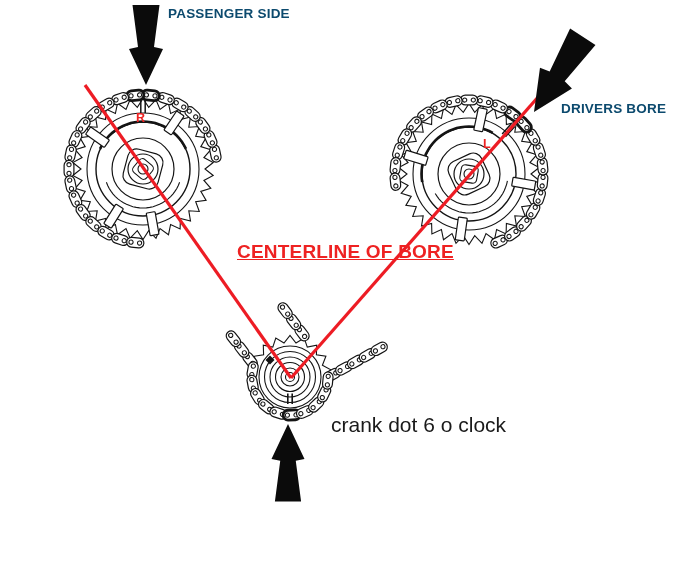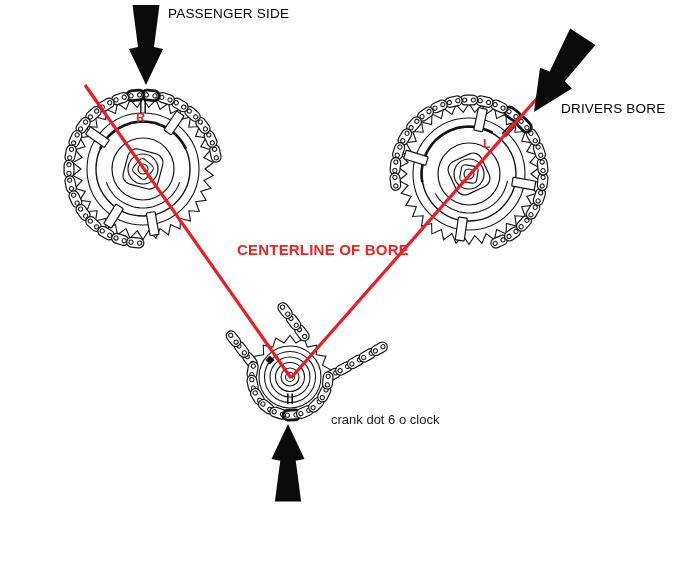--- a/index.html
+++ b/index.html
@@ -2,23 +2,23 @@
 <html><head>
 <meta charset="utf-8">
 <style>
   html,body{margin:0;padding:0;background:#ffffff;}
   .stage{
     position:relative;width:694px;height:565px;background:#ffffff;
     font-family:"Liberation Sans", sans-serif;overflow:hidden;
   }
   .stage svg{position:absolute;left:0;top:0;}
   .lbl{position:absolute;white-space:nowrap;line-height:1.1;}
-  .lbl-black{font-size:13.5px;font-weight:400;color:#000000;letter-spacing:.2px;}
-  .lbl-red{font-size:15px;font-weight:600;color:var(--label-red,#ee2222);letter-spacing:.2px;}
-  .lbl-note{font-size:13px;font-weight:400;color:#1a1a1a;}
+  .lbl-black{font-size:13.5px;font-weight:700;color:#0c4a6e;letter-spacing:.2px;}
+  .lbl-red{font-size:19px;font-weight:600;color:var(--label-red,#ee2222);letter-spacing:.2px;text-decoration:underline;}
+  .lbl-note{font-size:21px;font-weight:400;color:#1a1a1a;}
   .lbl-mark{font-size:12.5px;font-weight:700;color:var(--label-red,#ee2222);}
 </style>
 </head>
 <body>
 
 <div class="stage" id="stage" style="--label-red: #EE2222;">
   <svg id="diagram-svg" width="694" height="565" viewBox="0 0 694 565">
       <g>
         <polygon points="205.0,169.0 213.2,162.5 203.9,157.6 210.8,149.7 200.8,146.6 206.1,137.6 195.7,136.4 199.3,126.5 188.8,127.2 190.5,116.9 180.4,119.5 180.1,109.1 170.6,113.5 168.5,103.3 160.0,109.4 156.0,99.7 148.7,107.3 143.0,98.5 137.3,107.3 130.0,99.7 126.0,109.4 117.5,103.3 115.4,113.5 105.9,109.1 105.6,119.5 95.5,116.9 97.2,127.2 86.7,126.5 90.3,136.4 79.9,137.6 85.2,146.6 75.2,149.7 82.1,157.6 72.8,162.5 81.0,169.0 72.8,175.5 82.1,180.4 75.2,188.3 85.2,191.4 79.9,200.4 90.3,201.6 86.7,211.5 97.2,210.8 95.5,221.1 105.6,218.5 105.9,228.9 115.4,224.5 117.5,234.7 126.0,228.6 130.0,238.3 137.3,230.7 143.0,239.5 148.7,230.7 156.0,238.3 160.0,228.6 168.5,234.7 170.6,224.5 180.1,228.9 180.4,218.5 190.5,221.1 188.8,210.8 199.3,211.5 195.7,201.6 206.1,200.4 200.8,191.4 210.8,188.3 203.9,180.4 213.2,175.5" fill="#fff" stroke="#141414" stroke-width="1.1"></polygon>
         <circle cx="143.0" cy="169.0" r="56.0" fill="none" stroke="#141414" stroke-width="1.1"></circle>

